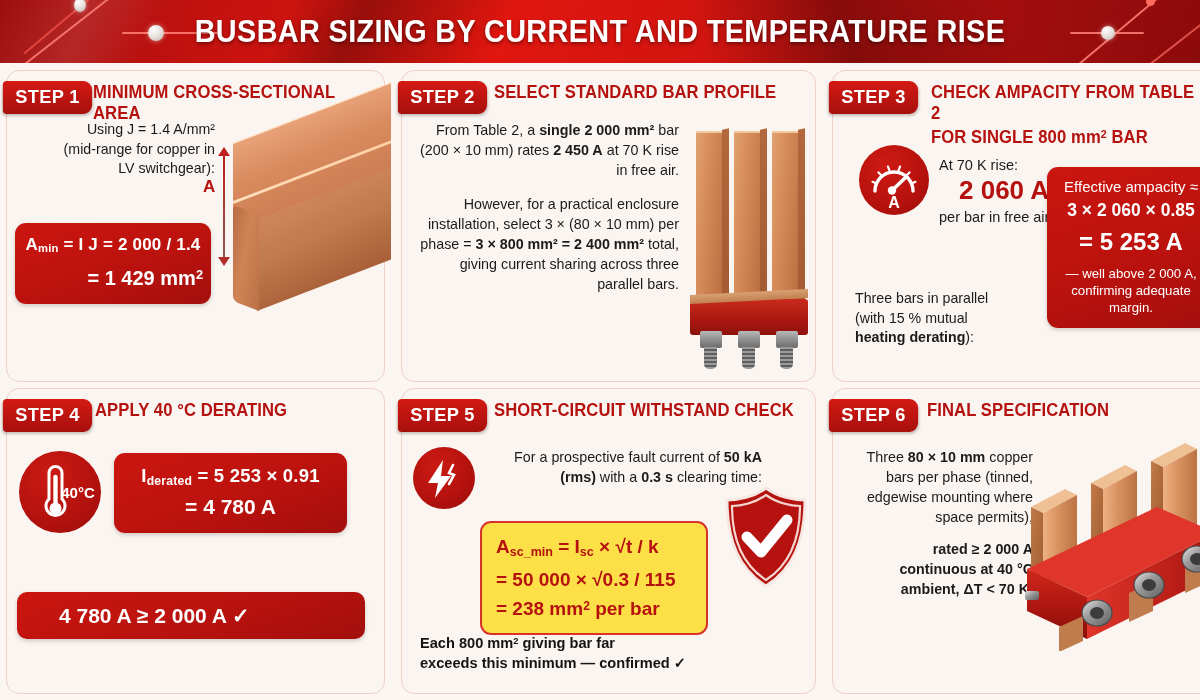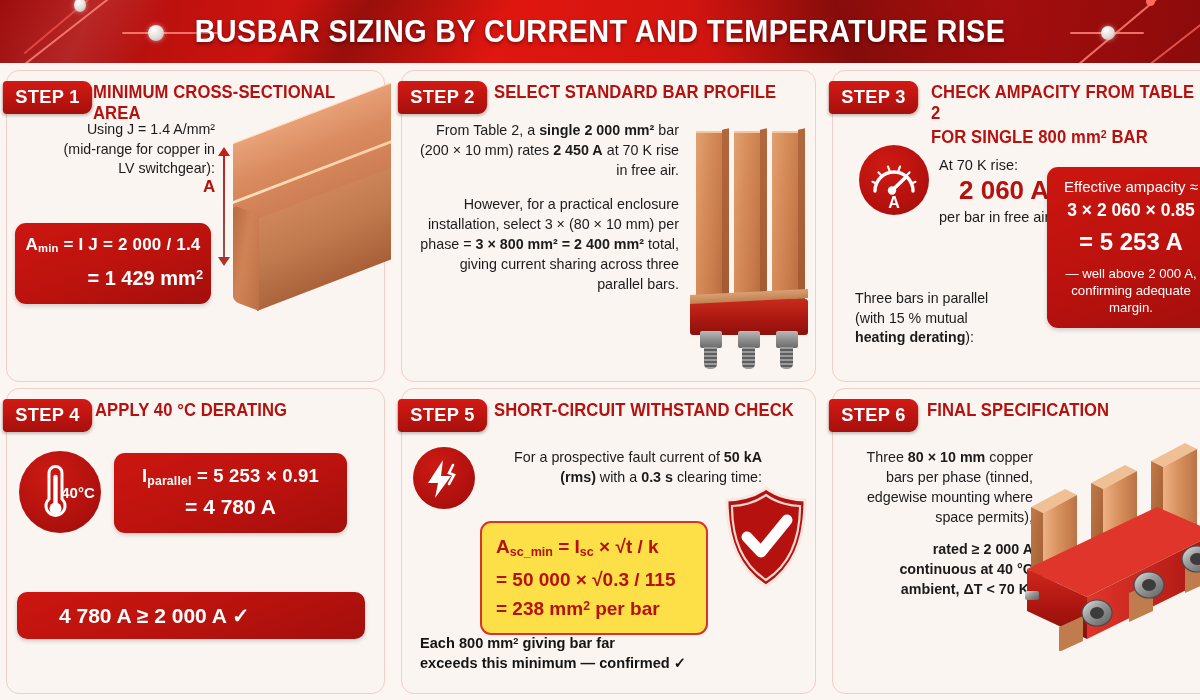--- a/index.html
+++ b/index.html
@@ -366,21 +366,21 @@
     <div class="thermo">
       <svg viewBox="0 0 82 82" width="82" height="82" aria-hidden="true">
         <path d="M30 22 a6.5 6.5 0 0 1 13 0 v26 a9.5 9.5 0 1 1 -13 0 z" fill="none" stroke="#fff" stroke-width="3"></path>
         <line x1="36.5" y1="26" x2="36.5" y2="52" stroke="#fff" stroke-width="4.4" stroke-linecap="round"></line>
         <circle cx="36.5" cy="57.5" r="6" fill="#fff"></circle>
         <text x="59" y="47" font-family="Liberation Sans, sans-serif" font-size="15" font-weight="bold" fill="#fff" text-anchor="middle">40°C</text>
       </svg>
     </div>
 
     <div class="redbox p4-box">
-      <div class="f1"><span>I</span><span class="sub">parallel</span><span> = 5 253 × 0.91</span></div>
+      <div class="f1"><span>I</span><span class="sub">derated</span><span> = 5 253 × 0.91</span></div>
       <div class="f2">= 4 780 A</div>
     </div>
 
     <div class="p4-bar">4 780 A ≥ 2 000 A ✓</div>
   </div>
 
   <div class="panel">
     <div class="step-head">
       <span class="badge">STEP 5</span>
       <span class="step-title" style="left:92px;">SHORT-CIRCUIT WITHSTAND CHECK</span>

